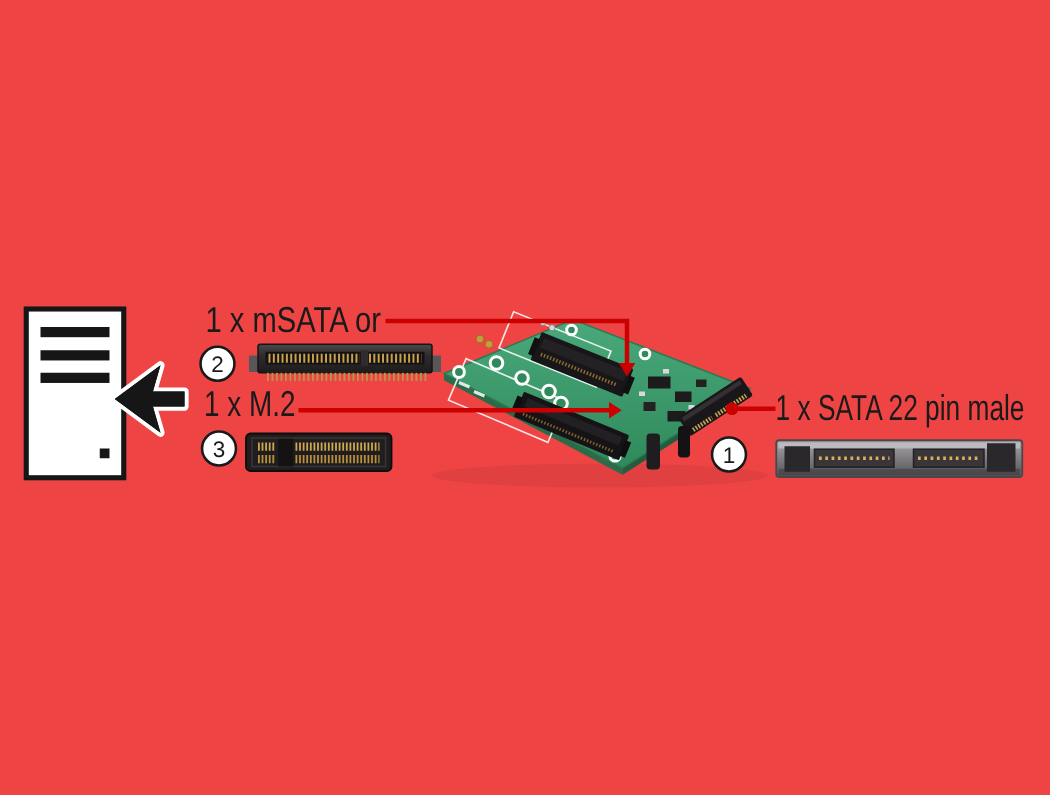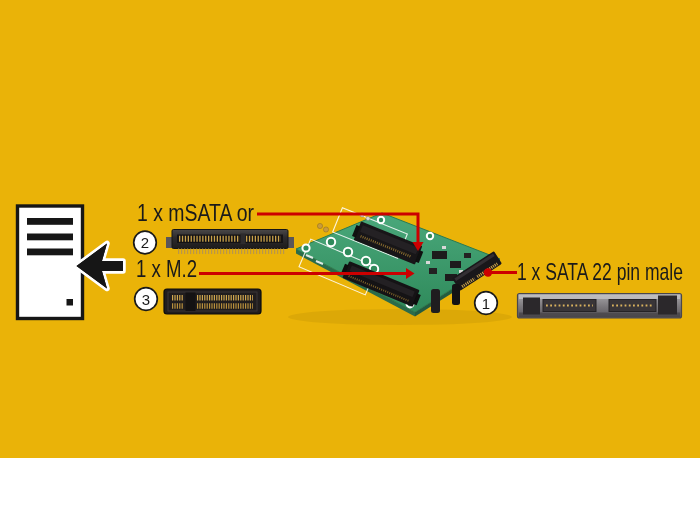--- a/index.html
+++ b/index.html
@@ -1,16 +1,16 @@
 <!DOCTYPE html>
 <html><head>
 <meta charset="utf-8">
 <style>
   html,body{margin:0;padding:0;background:#ffffff;width:700px;height:530px;overflow:hidden;}
-  .stage{position:relative;width:700px;height:458px;background:#eab308;}
+  .stage{position:relative;width:700px;height:530px;background:#ef4444;}
   svg{position:absolute;left:0;top:0;}
   text{font-family:"Liberation Sans","DejaVu Sans",sans-serif;fill:#1a1a1a;}
   .label{font-size:24px;font-weight:400;}
   .callout-num{font-size:15px;font-weight:400;}
 </style>
 </head>
 <body>
 
 <div class="stage">
 <svg width="700" height="530" viewBox="0 0 700 530">

